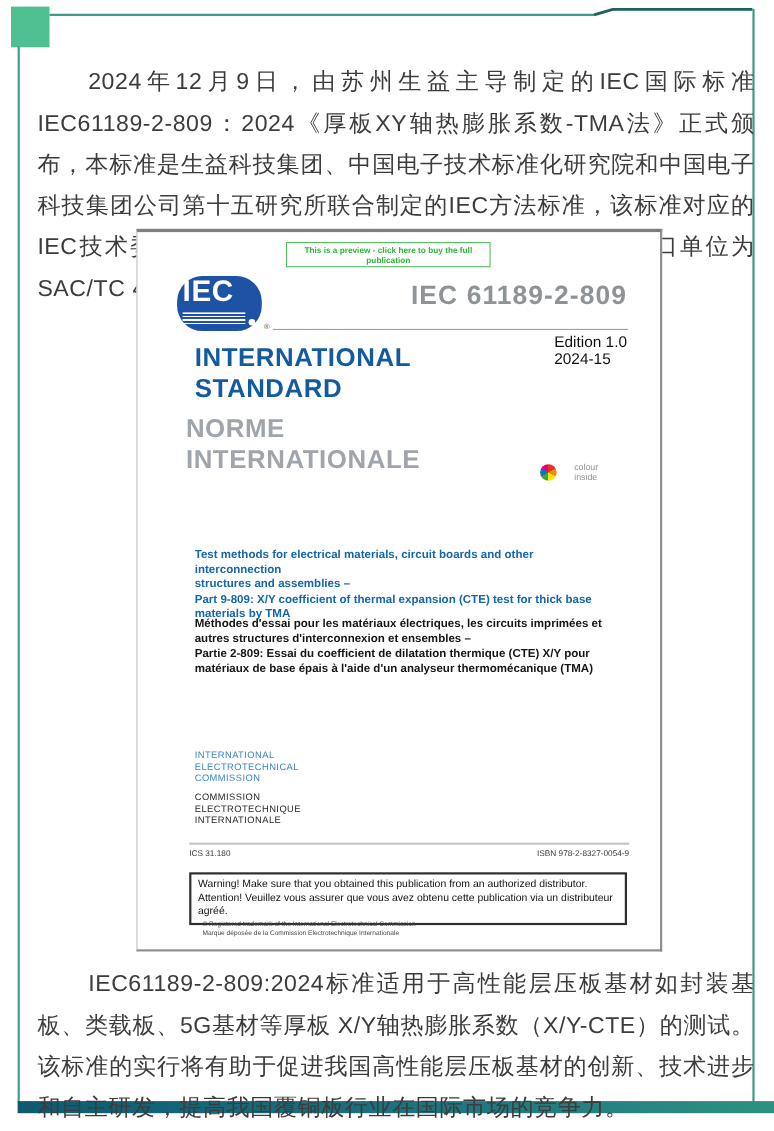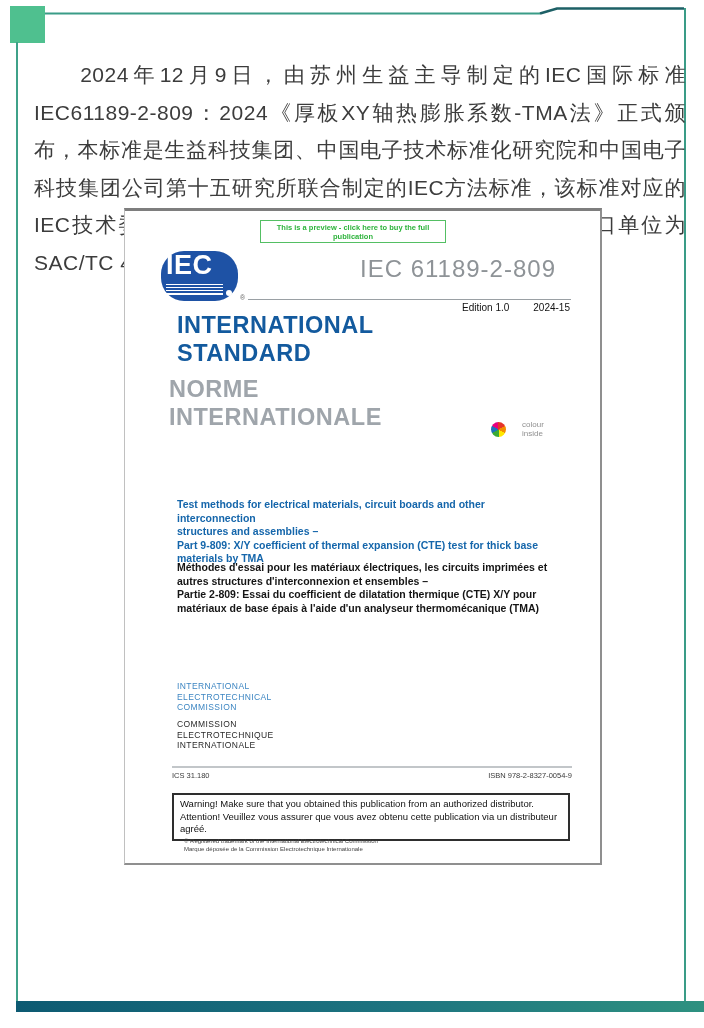--- a/index.html
+++ b/index.html
@@ -32,23 +32,23 @@
 
   .iec-logo{position:absolute;left:36px;top:40px;width:77px;height:50px;background:#1e52a5;border-radius:23px;}
   .iec-logo-text{color:#fff;font-size:27px;font-weight:bold;line-height:28px;padding-left:5px;
                  letter-spacing:.5px;}
   .iec-stripes{position:absolute;left:5px;right:15px;bottom:6px;height:11px;
                background:repeating-linear-gradient(to bottom,#ffffff 0 1.3px,transparent 1.3px 3.1px);}
   .iec-dot{position:absolute;right:6px;bottom:5px;width:6px;height:6px;border-radius:50%;background:#fff;}
   .reg-mark{position:absolute;left:115px;top:83px;font-size:7px;color:#666;}
   .head-rule{position:absolute;left:123px;top:88px;width:323px;height:1px;background:#9aa0a4;}
 
-  .doc-number{position:absolute;right:44px;top:44px;font-size:24px;font-weight:normal;color:#8e9397;
+  .doc-number{position:absolute;right:30px;top:44px;font-size:24px;font-weight:bold;color:#8e9397;
               letter-spacing:1px;}
-  .edition-line{position:absolute;right:30px;top:91px;font-size:10px;color:#111;display:flex;gap:24px;}
+  .edition-line{position:absolute;right:30px;top:91px;font-size:14px;color:#111;display:flex;gap:0;flex-direction:column;}
 
   .heading-en{position:absolute;left:52px;top:100px;font-size:23.5px;font-weight:bold;color:#135a9e;
               line-height:28px;white-space:pre-line;letter-spacing:.5px;}
   .heading-fr{position:absolute;left:44px;top:164px;font-size:23.5px;font-weight:bold;color:#9fa5ab;
               line-height:28px;white-space:pre-line;letter-spacing:.5px;}
 
   .colour-inside{position:absolute;left:366px;top:210px;display:flex;gap:16px;align-items:center;}
   .colour-wheel{width:15px;height:15px;border-radius:50%;
       background:conic-gradient(#e63329 0 17%,#f28c00 17% 33%,#ffe800 33% 50%,
                                 #3aaa35 50% 67%,#1d71b8 67% 83%,#e6007e 83% 100%);}
@@ -142,14 +142,15 @@
 
     <div class="warning-box">
       <div>Warning! Make sure that you obtained this publication from an authorized distributor.</div>
       <div>Attention! Veuillez vous assurer que vous avez obtenu cette publication via un distributeur agréé.</div>
     </div>
 
     <div class="trademark-note">® Registered trademark of the International Electrotechnical Commission
 Marque déposée de la Commission Electrotechnique Internationale</div>
   </div>
 
+  <div class="cn-para" id="para2">IEC61189-2-809:2024标准适用于高性能层压板基材如封装基板、类载板、5G基材等厚板 X/Y轴热膨胀系数（X/Y-CTE）的测试。该标准的实行将有助于促进我国高性能层压板基材的创新、技术进步和自主研发，提高我国覆铜板行业在国际市场的竞争力。</div>
 
 </div>
 
 </body></html>

